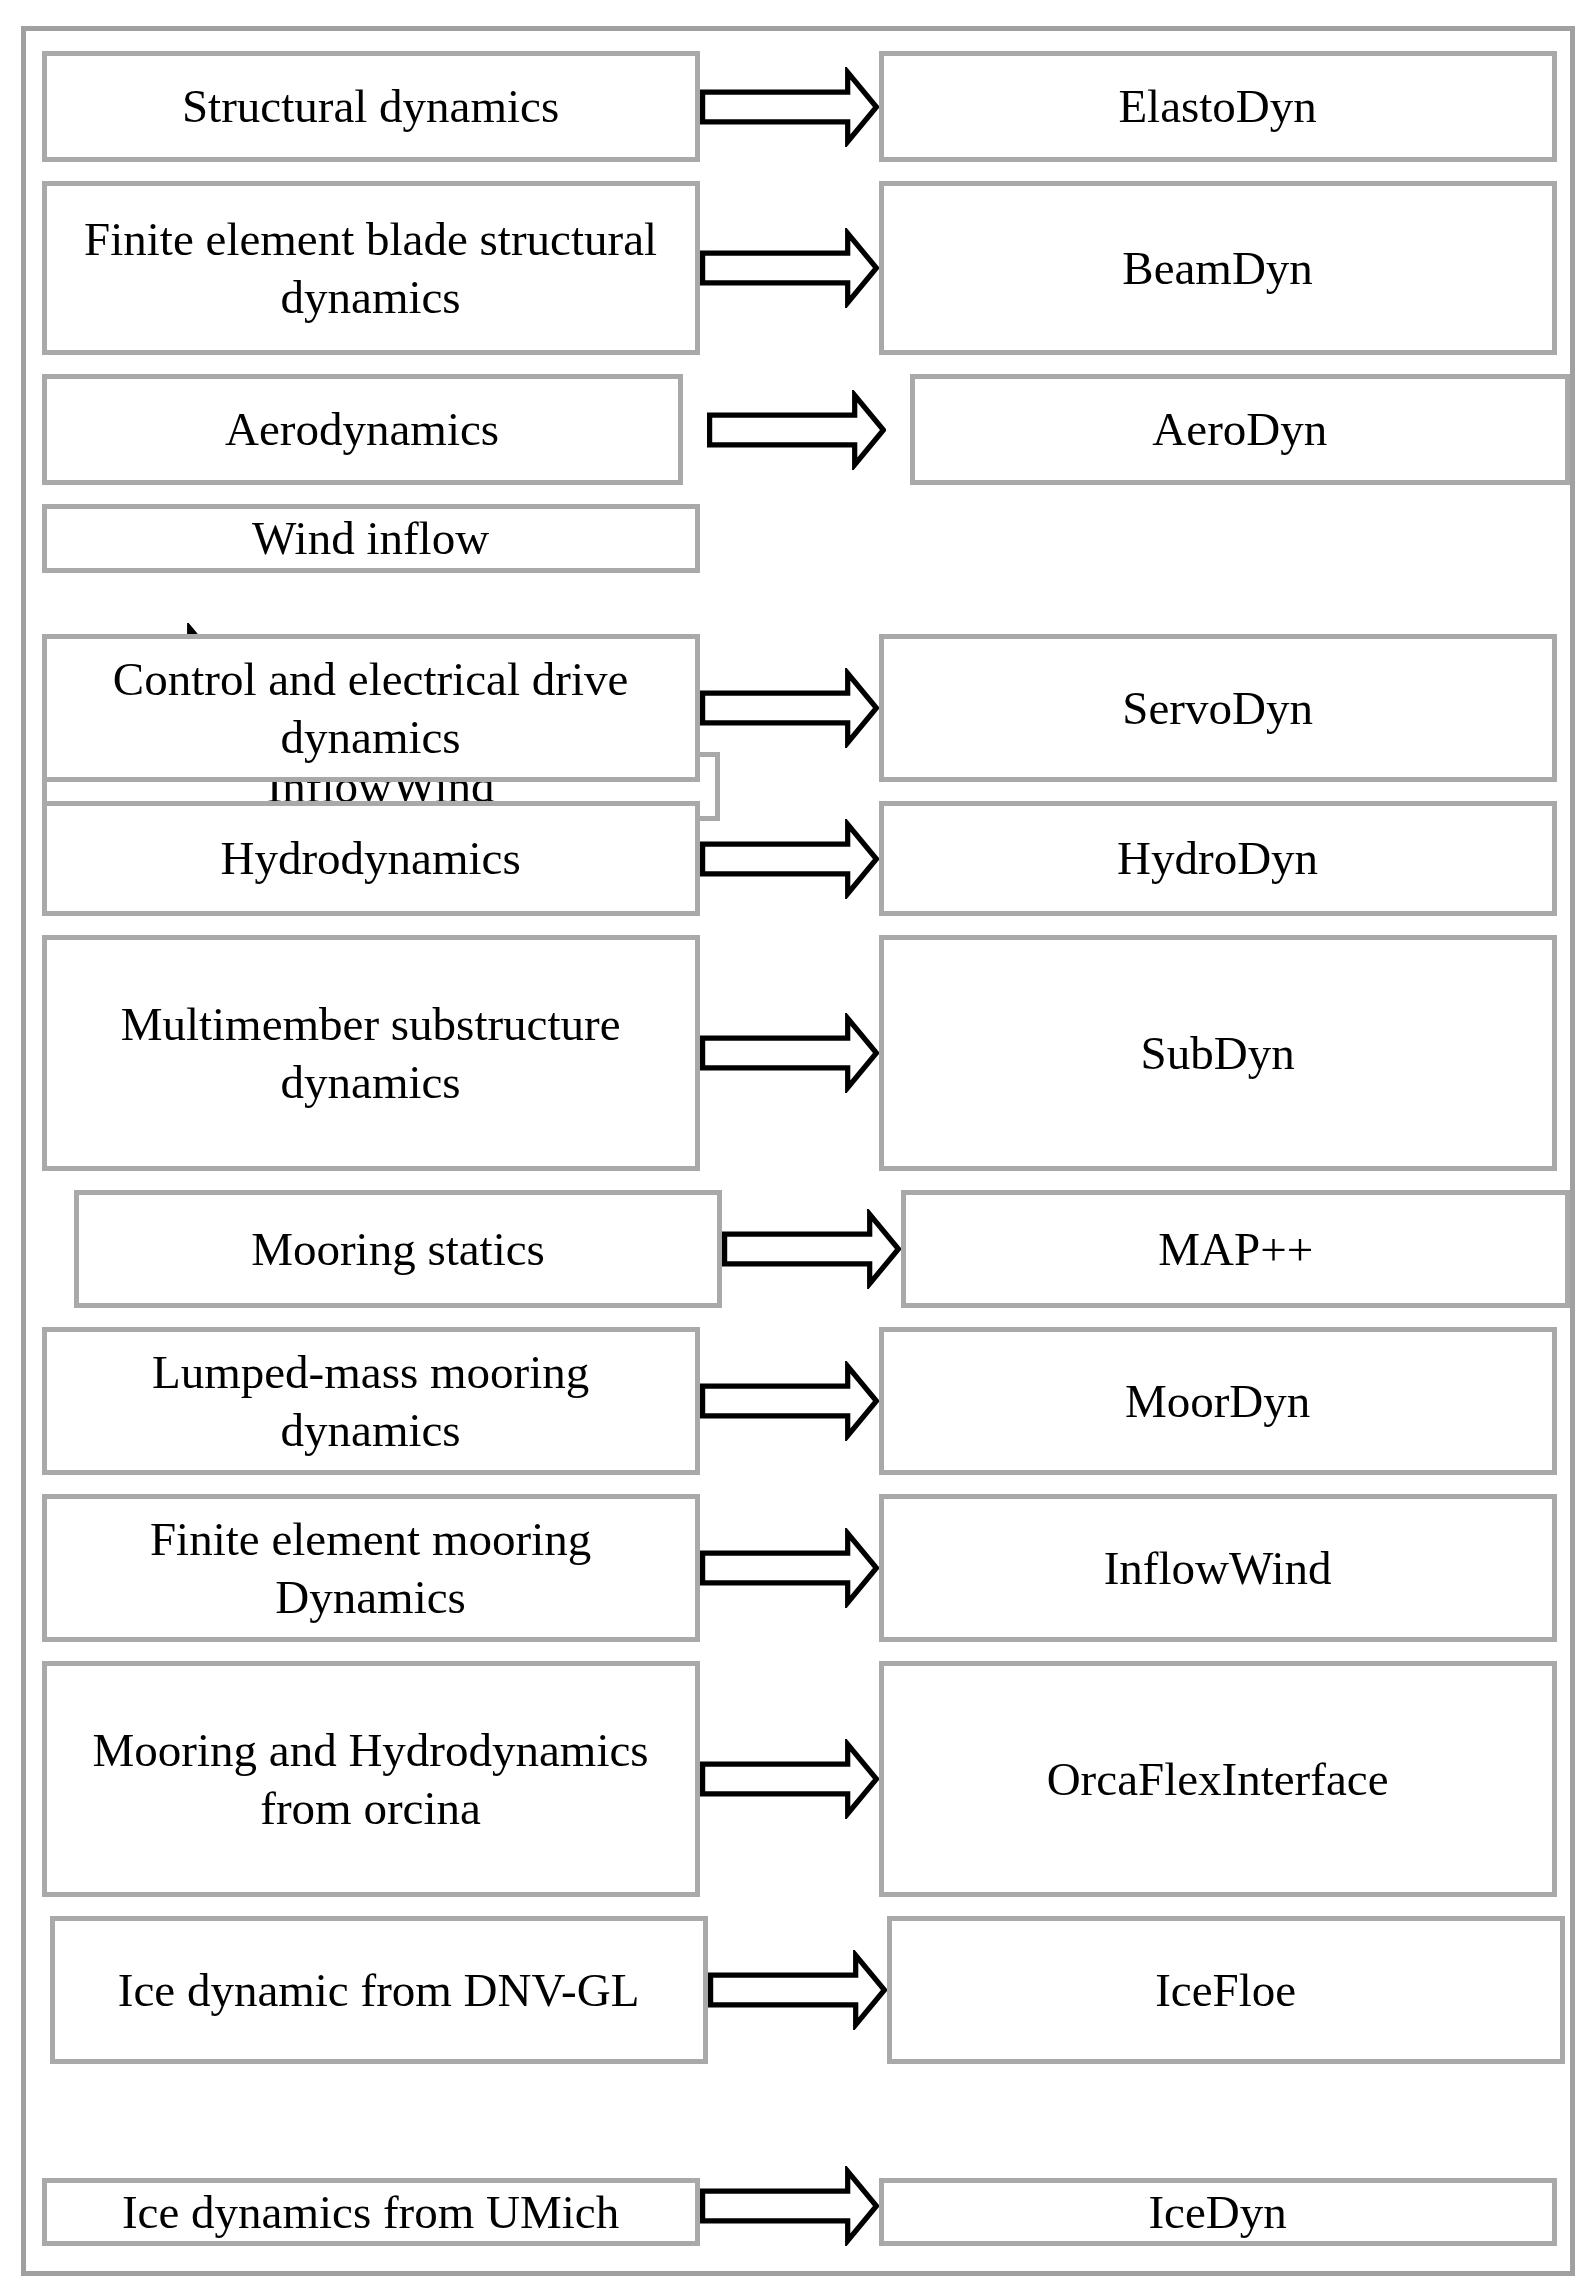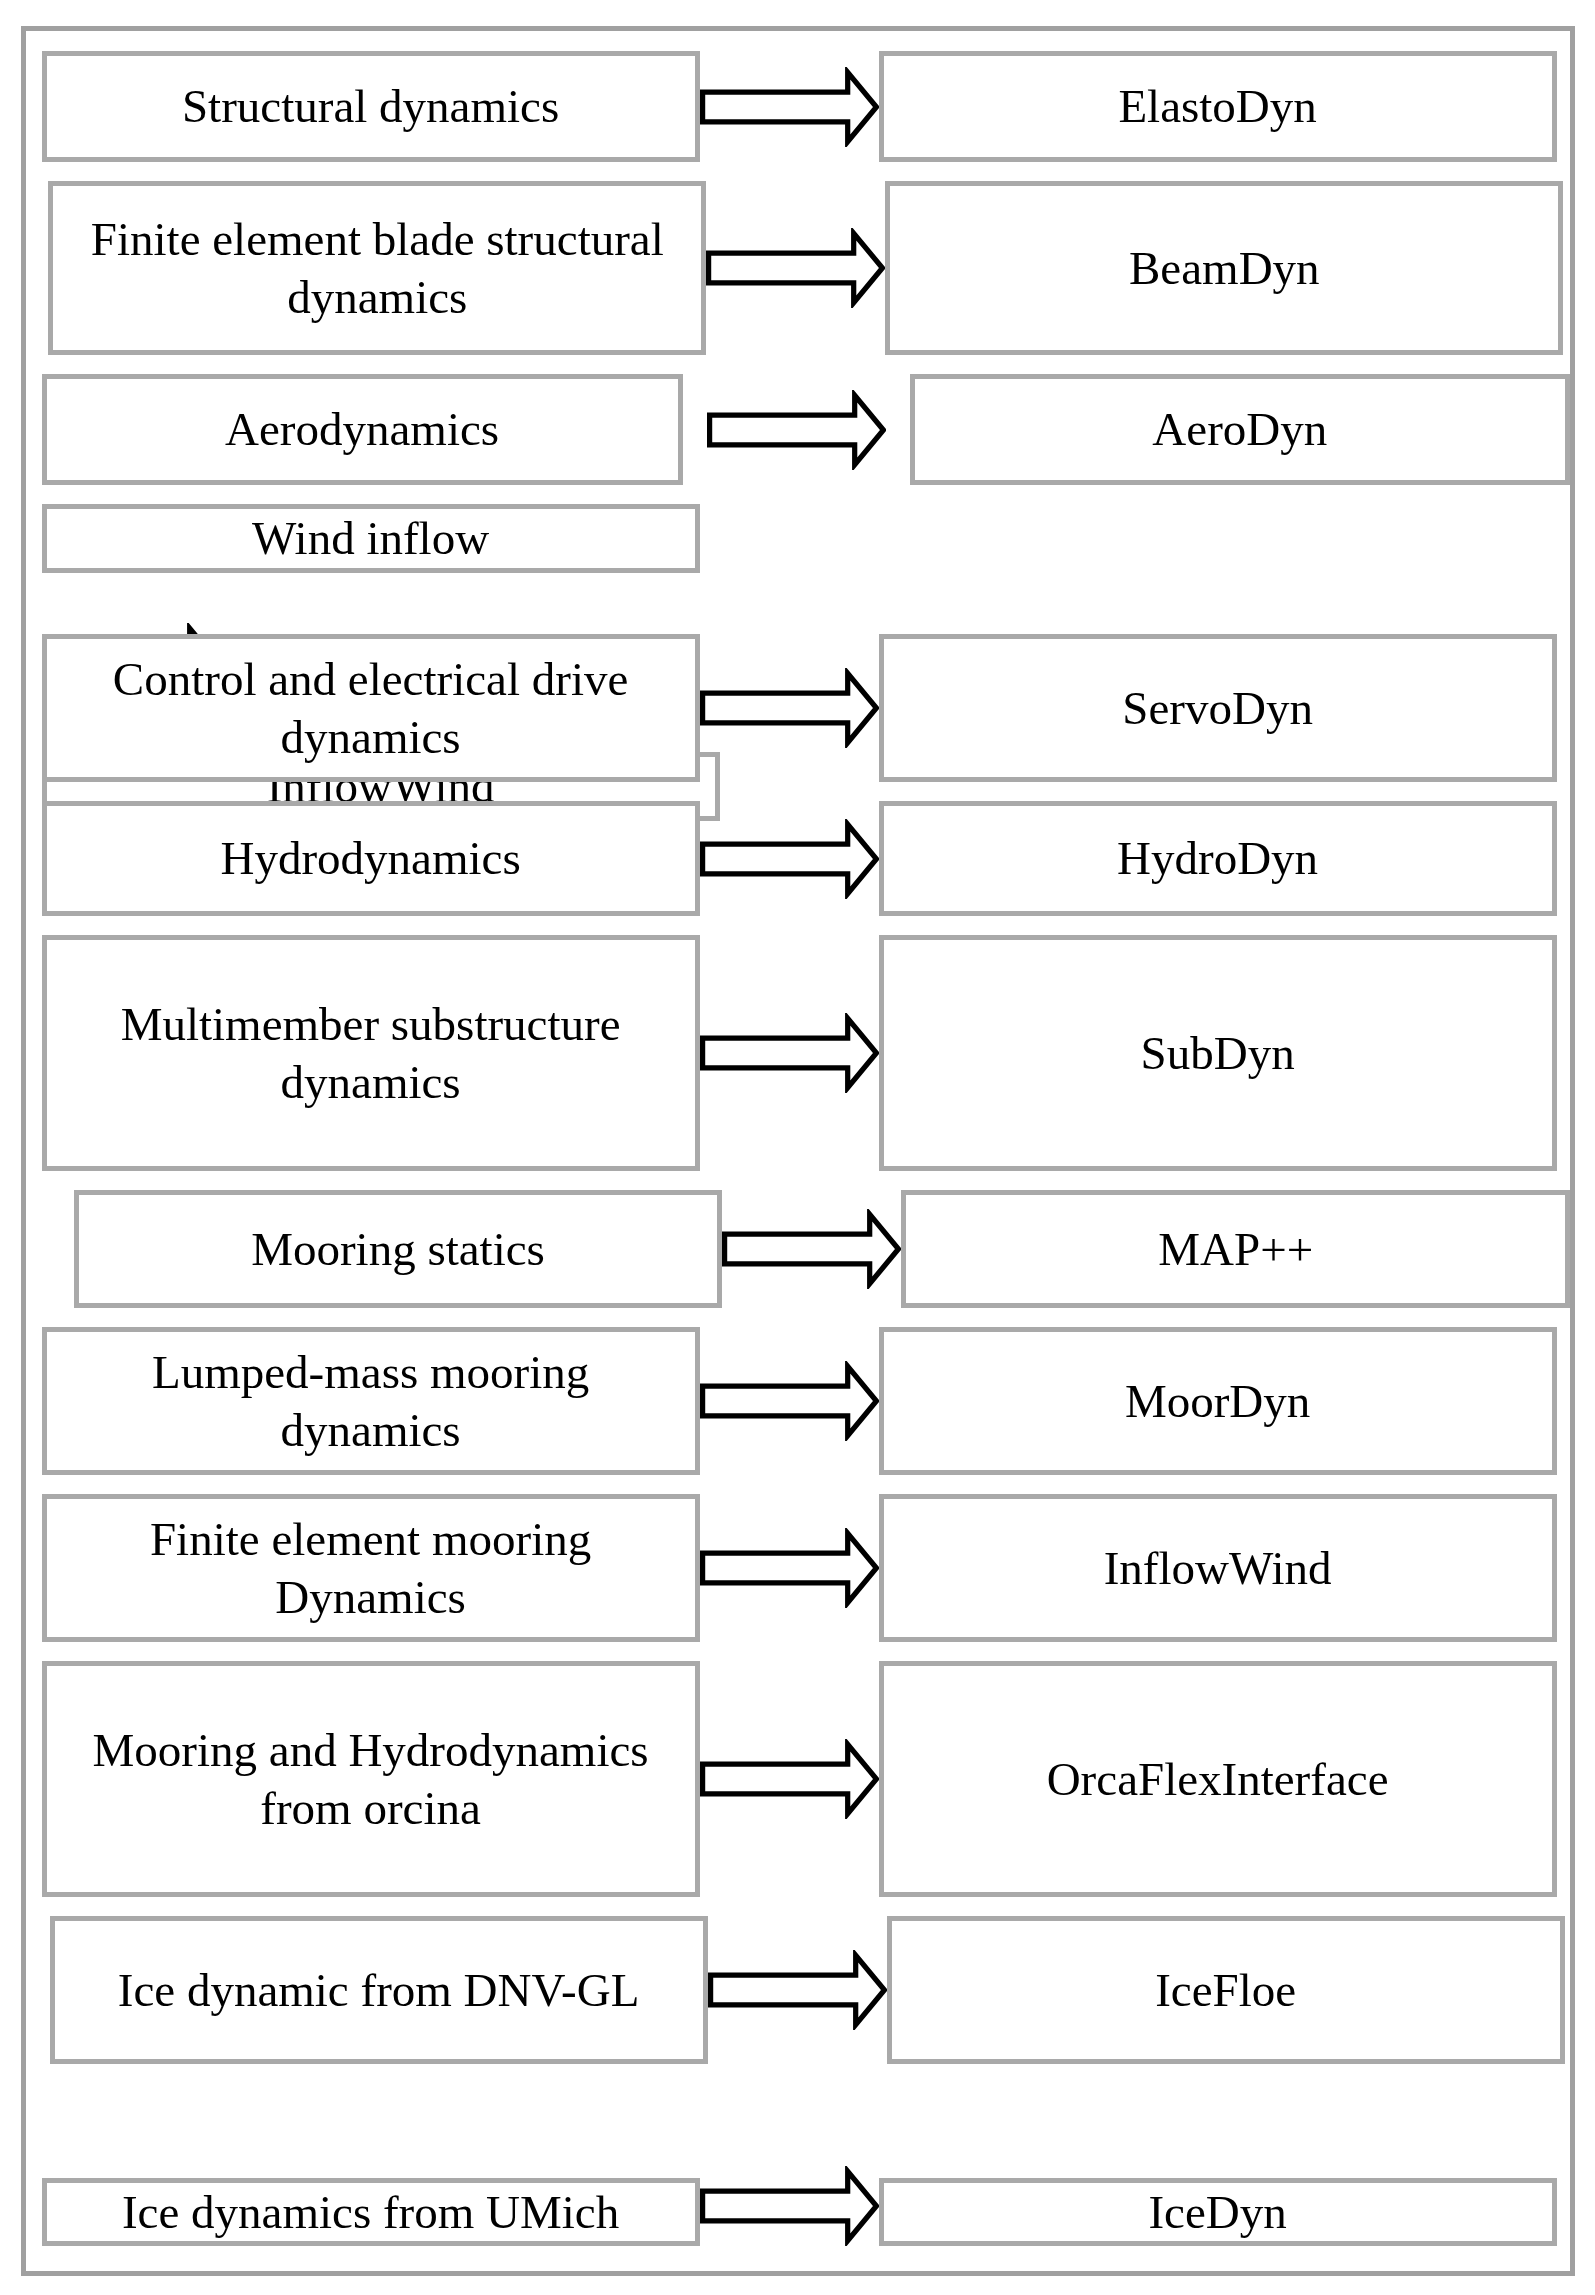--- a/index.html
+++ b/index.html
@@ -76,21 +76,21 @@
     <div class="arrow-cell">
       <svg width="179" height="80" viewBox="0 0 343 153" aria-hidden="true">
         <polygon points="5,48 283,48 283,10 338,76.5 283,143 283,105 5,105" fill="var(--arrow-fill)" stroke="var(--arrow-stroke)" stroke-width="10" stroke-linejoin="miter"></polygon>
       </svg>
     </div>
     <div class="box right">
       <span class="box-label">ElastoDyn</span>
     </div>
   </div>
 
-  <div class="row" style="height: 174px; justify-content: center;">
+  <div class="row" style="height: 174px;">
     <div class="box left">
       <span class="box-label">Finite element blade structural
 dynamics</span>
     </div>
     <div class="arrow-cell">
       <svg width="179" height="80" viewBox="0 0 343 153" aria-hidden="true">
         <polygon points="5,48 283,48 283,10 338,76.5 283,143 283,105 5,105" fill="var(--arrow-fill)" stroke="var(--arrow-stroke)" stroke-width="10" stroke-linejoin="miter"></polygon>
       </svg>
     </div>
     <div class="box right">

